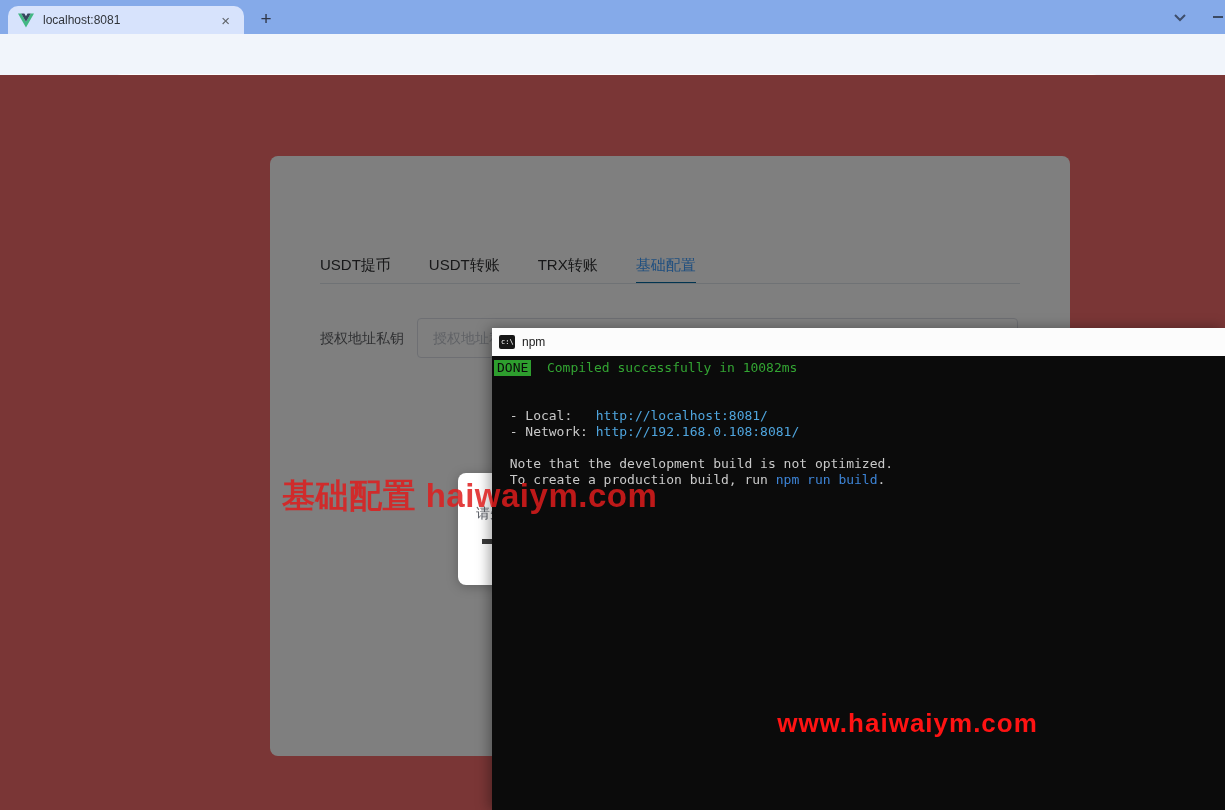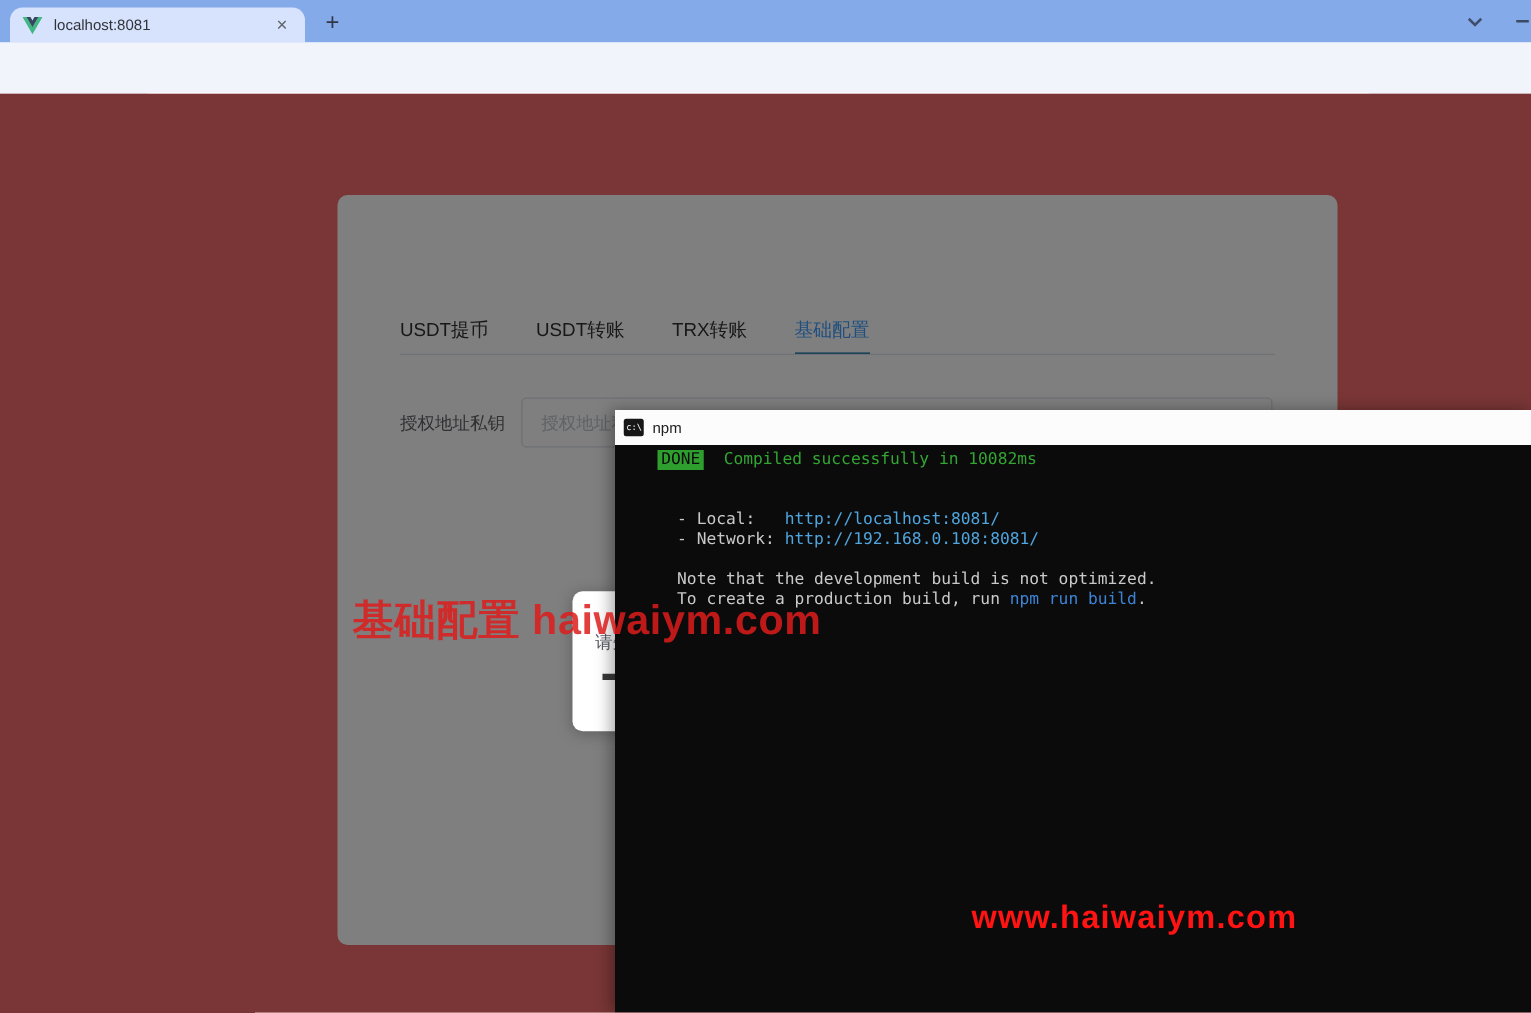--- a/index.html
+++ b/index.html
@@ -70,33 +70,33 @@
   .terminal{left:492px;top:328px;width:733px;height:482px;z-index:10;
     box-shadow:-3px 0 12px rgba(0,0,0,0.35);}
   .termbar{left:0;top:0;width:733px;height:28px;background:#FCFCFC;}
   .cmdicon{left:7px;top:7px;width:16px;height:14px;background:#171717;border-radius:2px;
     color:#fff;font-size:7px;line-height:14px;padding-left:2px;box-sizing:border-box;
     font-family:"DejaVu Sans Mono",monospace;}
   .termtitle{left:30px;top:0;height:28px;line-height:28px;font-size:12px;color:#202020;}
   .termbody{left:0;top:28px;width:733px;height:454px;background:#0B0B0B;
     font-family:"DejaVu Sans Mono",monospace;font-size:13px;line-height:16px;color:#C9C9C9;
     padding:4px 0 0 2px;box-sizing:border-box;}
-  .tline{white-space:pre;height:16px;margin-left:32px;}
+  .tline{white-space:pre;height:16px;}
   .tbadge{display:inline-block;background:#2E9E2E;color:#0B0B0B;padding:0 3px;}
   .tgreen{color:#33A533;}
   .turl{color:#4FA5DE;}
   .tcmd{color:#3D84D6;}
 
   
   .wmoverlay{left:282px;top:479px;font-size:33px;font-weight:bold;line-height:1;
     color:rgba(222,28,28,0.85);white-space:nowrap;z-index:20;letter-spacing:0.5px;}
   .wmbrand{left:735px;top:706px;width:345px;text-align:center;z-index:20;}
   .wmbrandcn{font-size:50px;font-weight:bold;font-style:italic;letter-spacing:18px;
     color:#2B79F2;line-height:1.05;white-space:nowrap;}
-  .wmbrandurl{font-size:26px;font-weight:bold;color:#FF1313;letter-spacing:1px;margin-top:12px;}
+  .wmbrandurl{font-size:26px;font-weight:bold;color:#FF1313;letter-spacing:1px;margin-top:2px;}
 </style>
 </head>
 <body>
 
 <div class="abs tabstrip">
   <div class="abs btab">
     <span class="vlogo">
       <svg width="16" height="15" viewBox="0 0 261 226">
         <path fill="#41B883" d="M0 0 L130 226 L261 0 L208 0 L130 135 L52 0 Z"></path>
         <path fill="#35495E" d="M52 0 L130 135 L208 0 L156 0 L130 45 L104 0 Z"></path>

